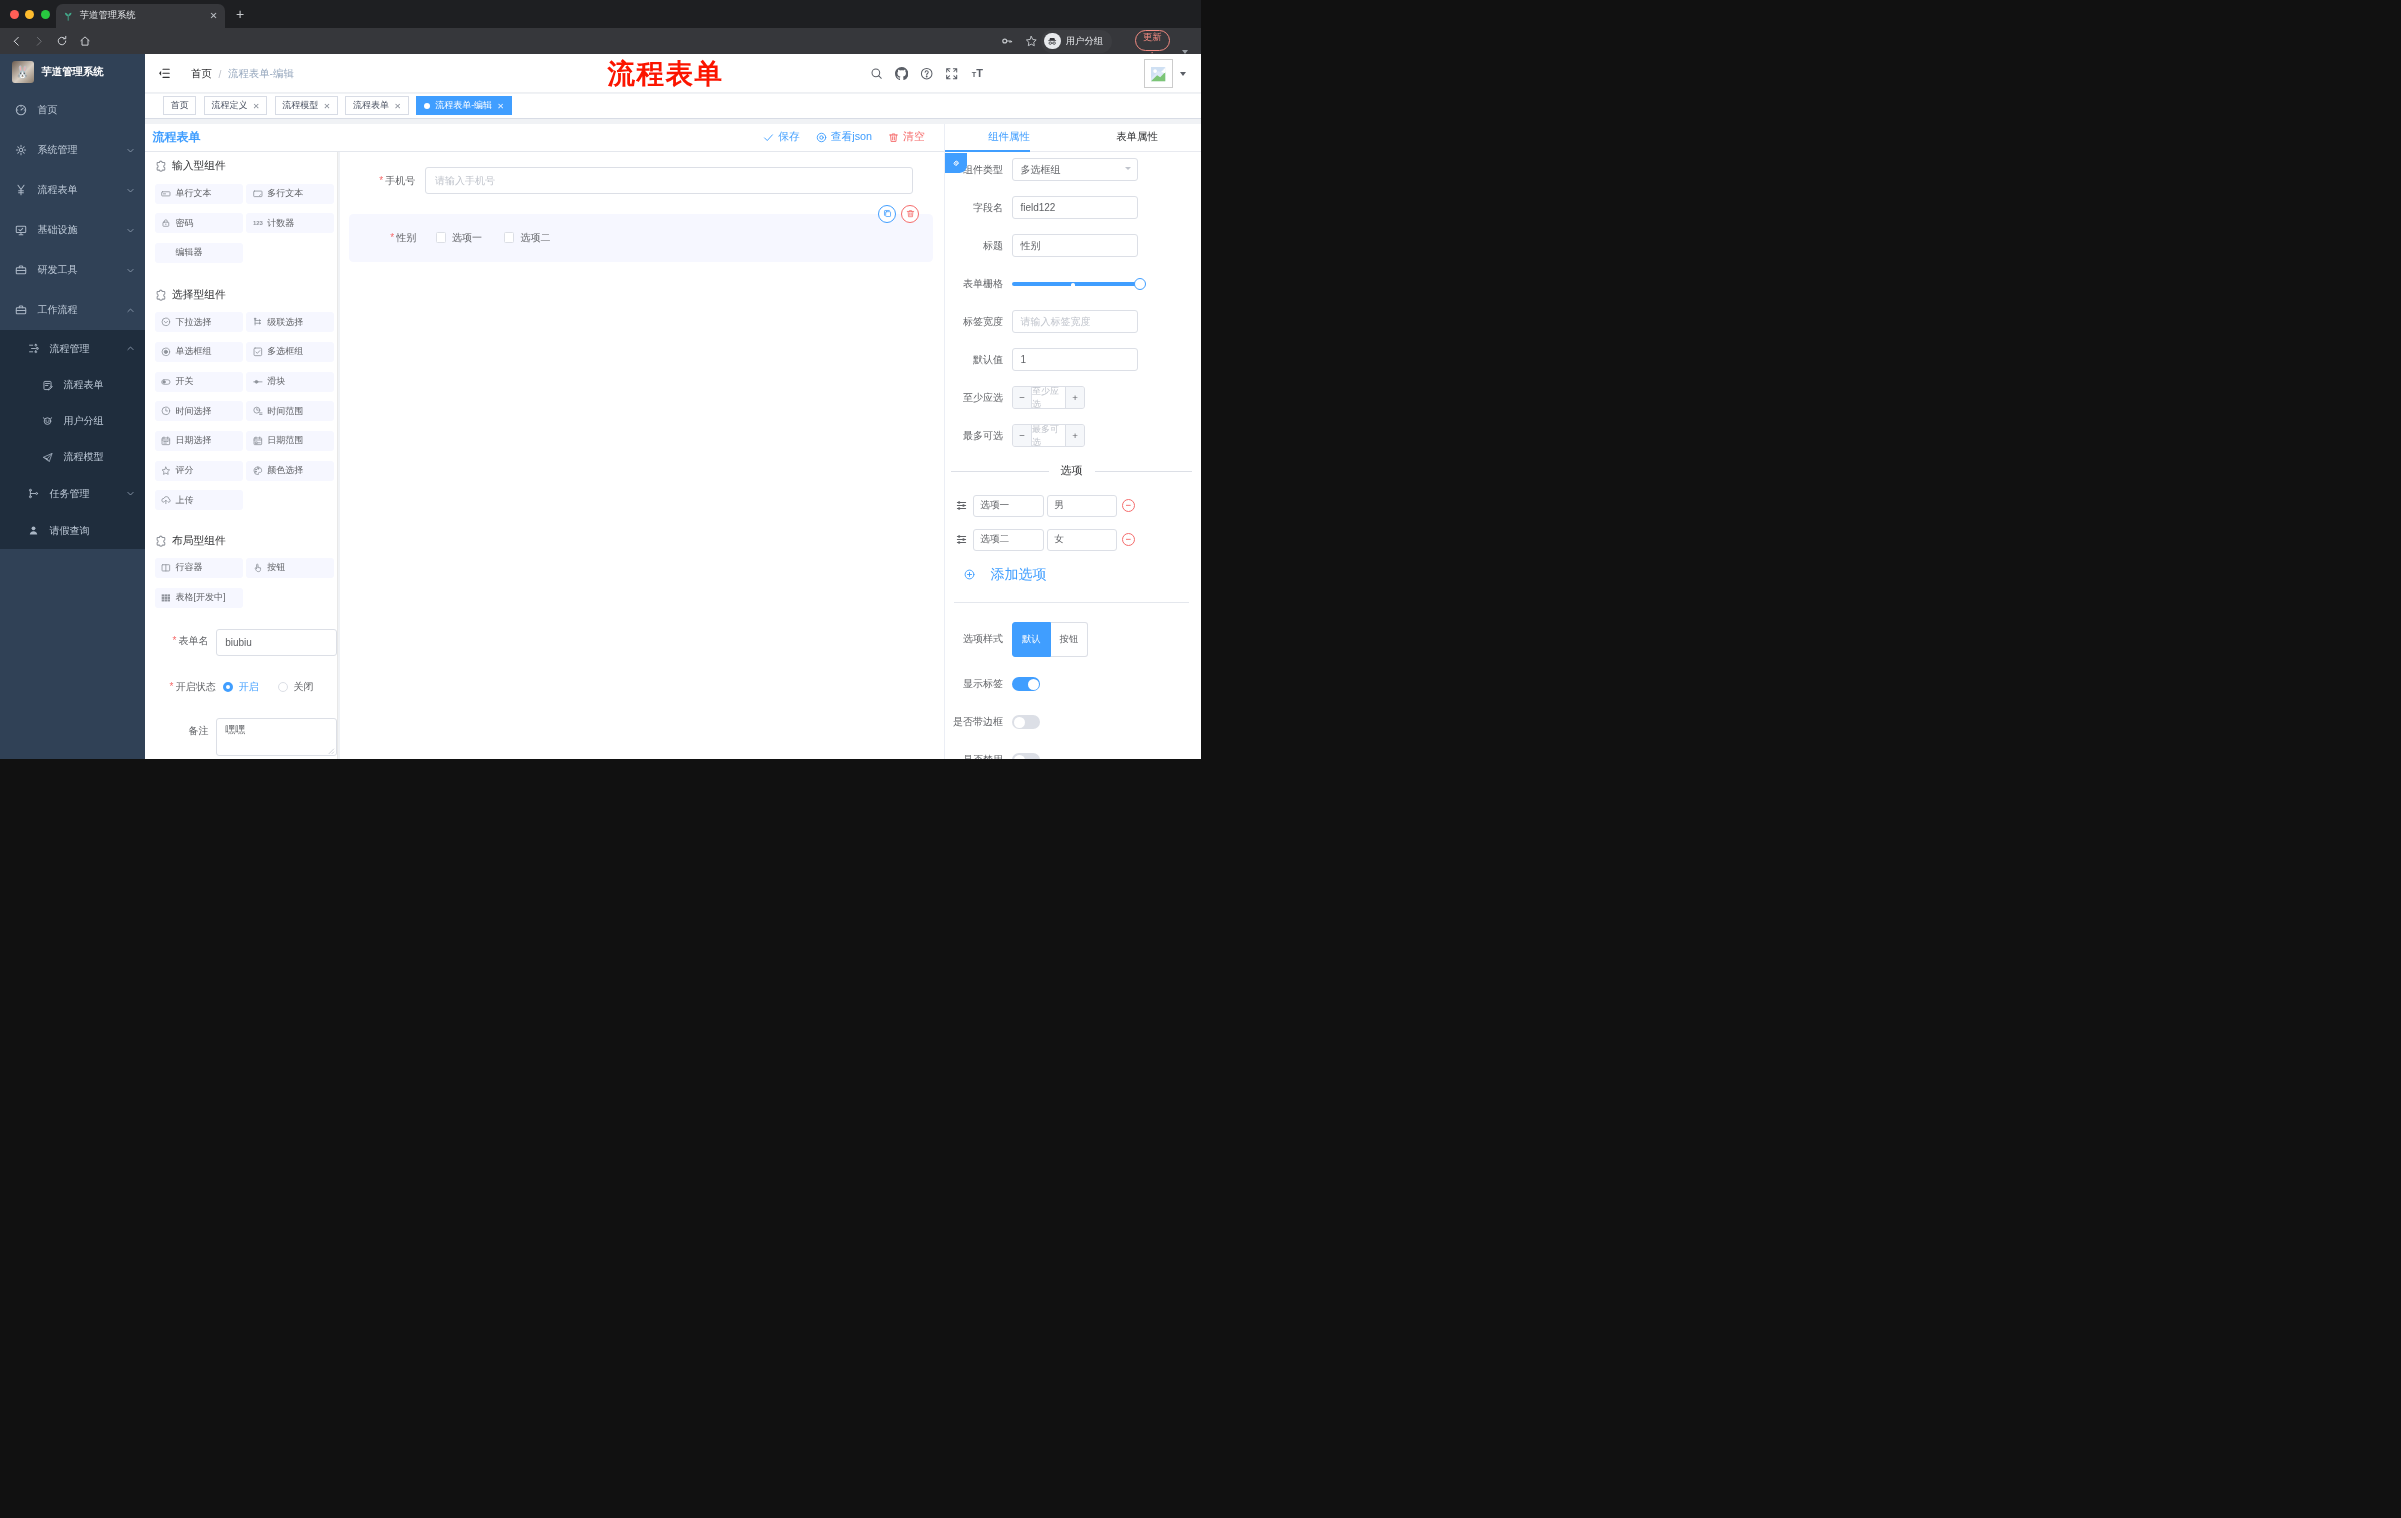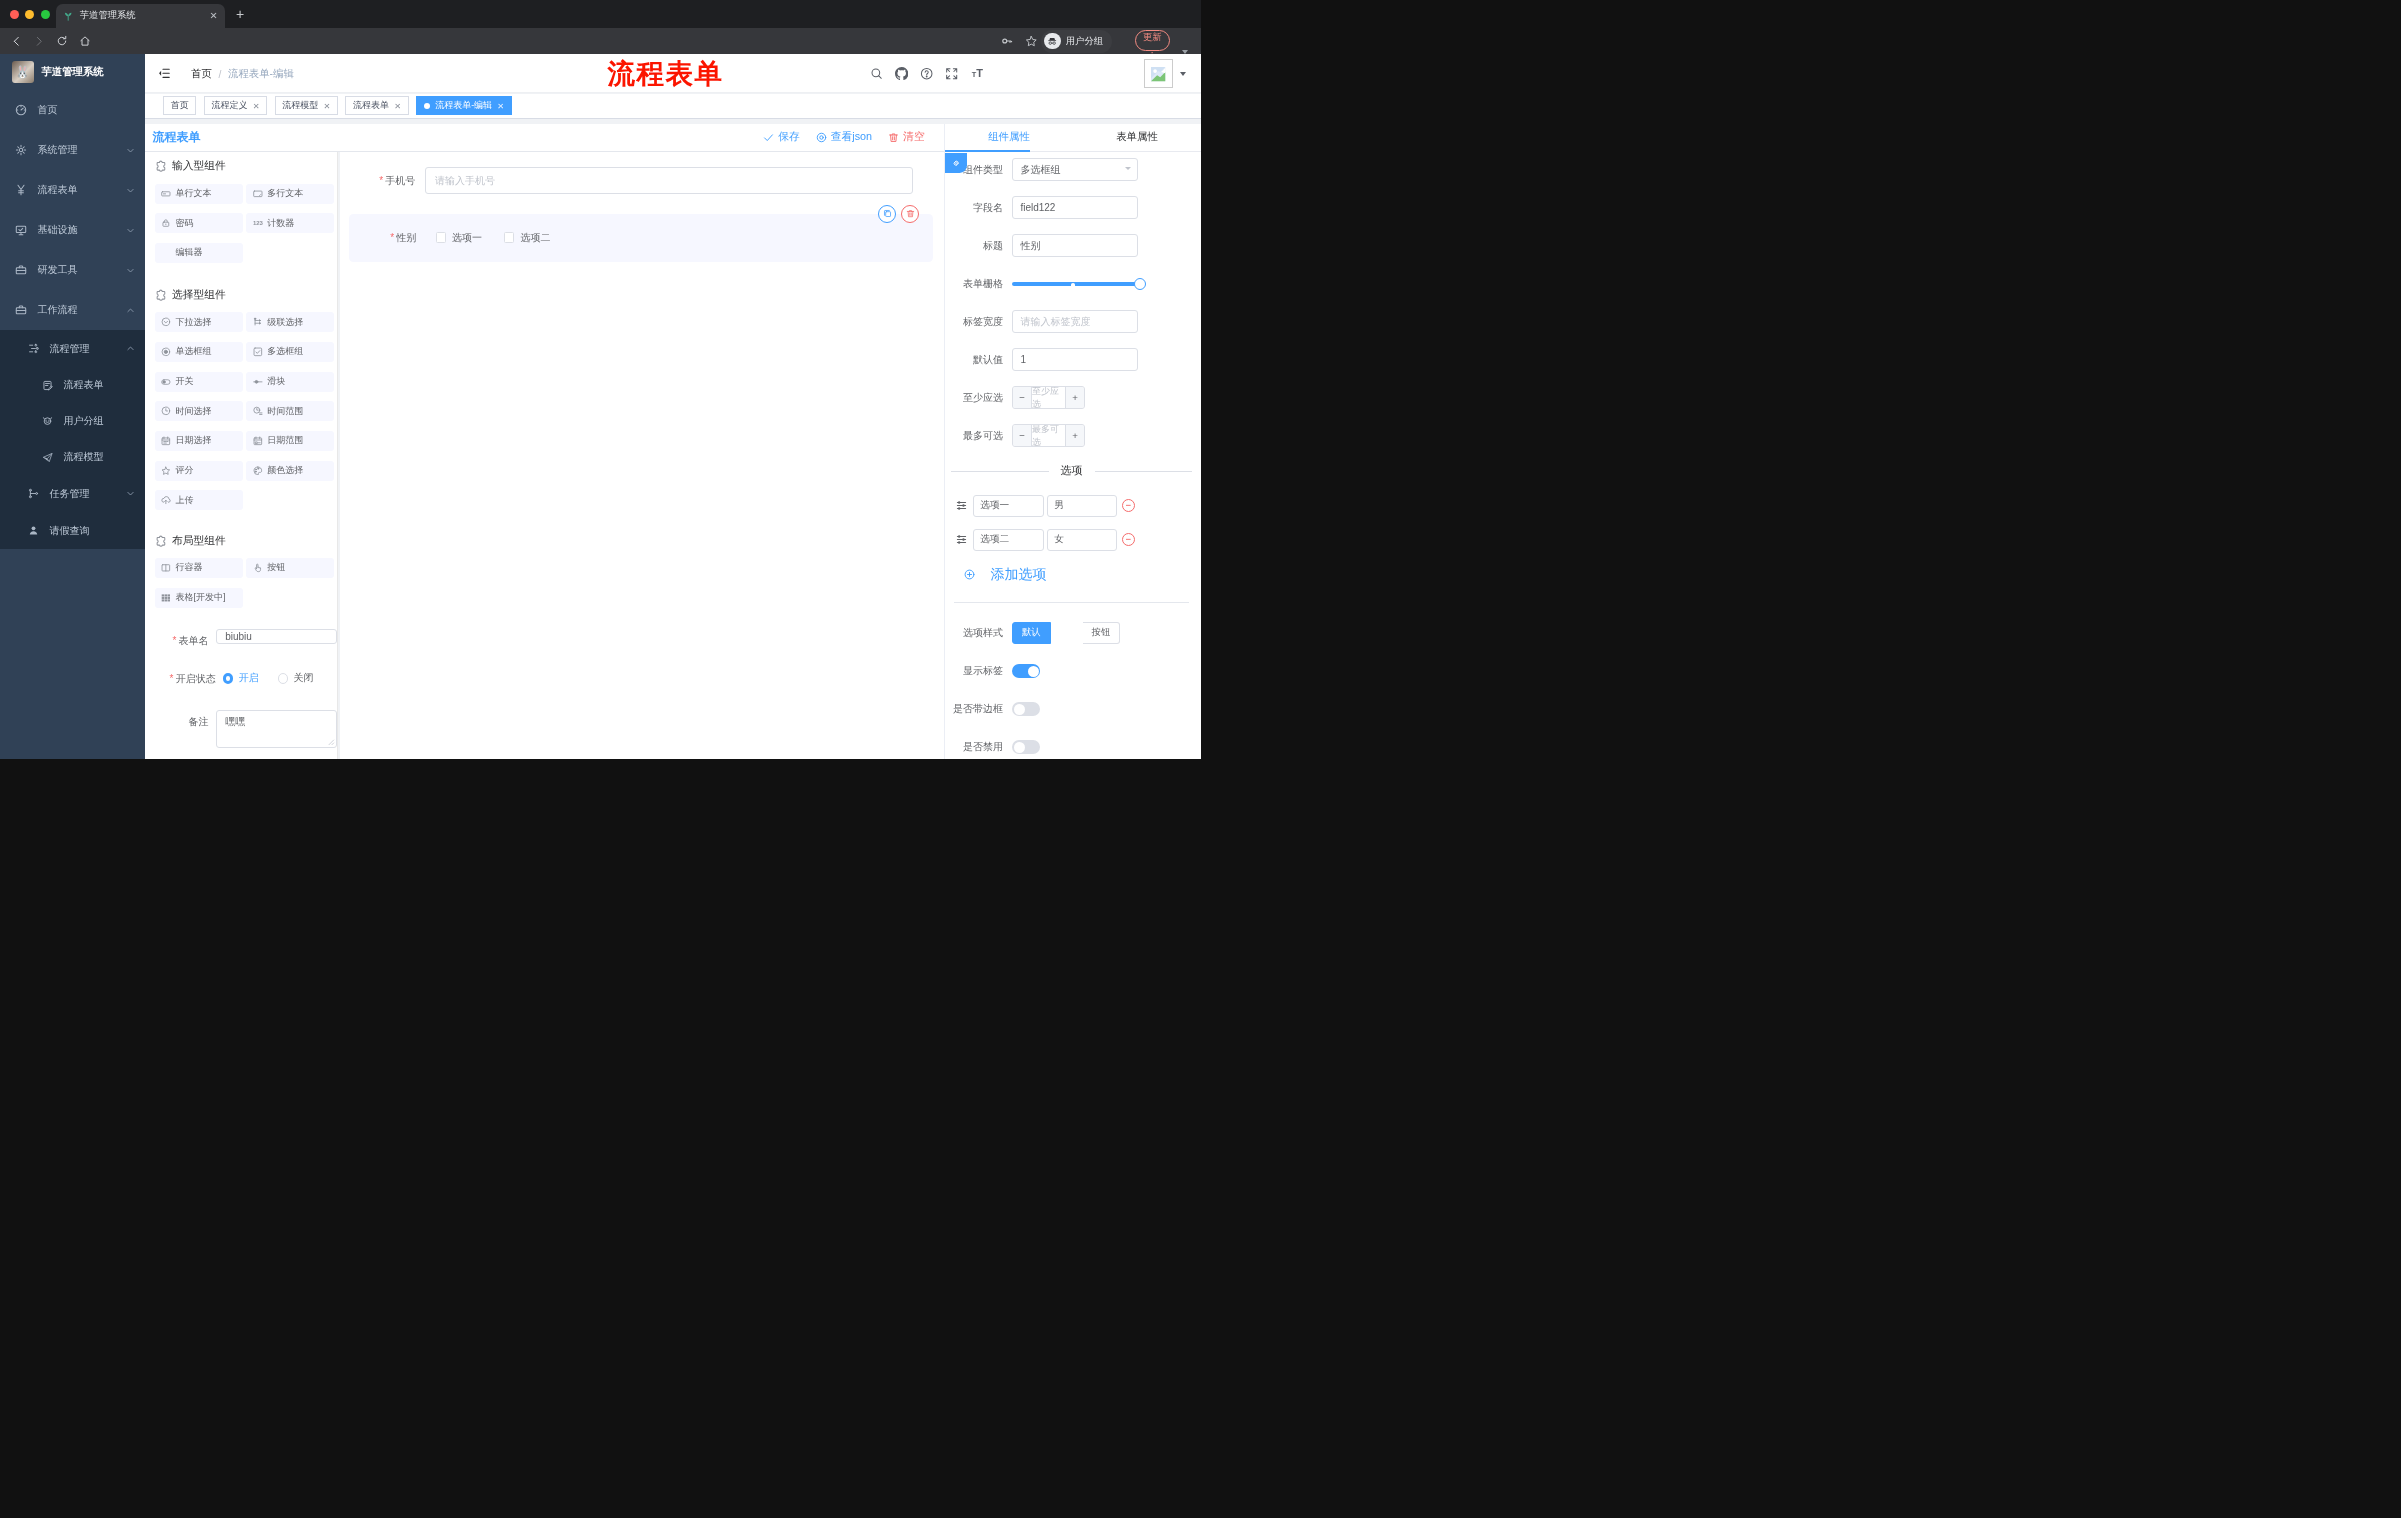--- a/index.html
+++ b/index.html
@@ -76,21 +76,21 @@
   .ci{height:20px;background:#f6f7ff;border-radius:3px;display:flex;align-items:center;gap:4.5px;padding-left:6.7px;font-size:9px;color:#606266;cursor:grab;}
   .ci .cic{color:#8f939b;width:9.7px;display:flex;justify-content:center;}
   .m-sec{margin-top:24.5px;}
   .m-sec3{margin-top:23px;}
   
   .meta{margin-top:21px;}
   .mrow{display:flex;align-items:flex-start;margin-bottom:18.6px;}
   .mlabel{width:61px;text-align:right;font-size:10px;color:#606266;padding-top:6.7px;line-height:12px;}
   .req{color:#f56c6c;margin-right:2.2px;}
   .mctrl{margin-left:7.4px;}
-  .inp{width:121px;height:15px;border:0.7px solid #dcdfe6;border-radius:3px;font-size:10px;color:#606266;padding:0 8.2px;outline:none;background:#fff;}
+  .inp{width:121px;height:27px;border:0.7px solid #dcdfe6;border-radius:3px;font-size:10px;color:#606266;padding:0 8.2px;outline:none;background:#fff;}
   .radios{display:flex;align-items:center;gap:19.3px;height:25px;}
   .radio{display:flex;align-items:center;gap:5.2px;font-size:10px;color:#606266;}
   .rdot{width:10.4px;height:10.4px;border-radius:50%;border:0.7px solid #dcdfe6;background:#fff;}
   .radio.on .rdot{border:3px solid #409eff;width:10.4px;height:10.4px;background:#fff;}
   .radio.on{color:#409eff;}
   .txtarea{position:relative;width:121px;height:38px;border:0.7px solid #dcdfe6;border-radius:3px;font-size:10px;color:#606266;padding:4.5px 8.2px;resize:none;outline:none;}
 
   
   .canvas{position:absolute;left:195px;top:27.5px;width:604px;height:608px;background:#fff;}
   .fi{position:absolute;left:0;top:15.6px;display:flex;align-items:center;width:100%;}
@@ -133,21 +133,21 @@
   .divider .dtext{position:absolute;left:50%;transform:translateX(-50%);top:0;background:#fff;padding:0 12px;font-size:11px;color:#303133;}
   .hr{height:0.7px;background:#e4e7ed;margin:18px 3px 19.3px 3px;}
   
   .optrow{display:flex;align-items:center;margin:0 0 12px 4.5px;gap:3px;}
   .opt-handle{color:#606266;margin-right:3px;}
   .optinp{height:22px;border:0.7px solid #dcdfe6;border-radius:3px;font-size:9.7px;color:#606266;padding:0 6.7px;outline:none;}
   .opt1{width:71px;} .opt2{width:70px;}
   .minus{width:13.4px;height:13.4px;border-radius:50%;border:1px solid #f56c6c;color:#f56c6c;display:flex;align-items:center;justify-content:center;margin-left:2.2px;flex:none;}
   .addopt{display:flex;align-items:center;gap:16px;color:#409eff;font-size:14px;margin:15px 0 0 12.6px;text-align:right;}
   
-  .segwrap{display:flex;height:22px;gap:32px;}
+  .segwrap{display:flex;height:35px;}
   .seg{padding:0 9px;display:flex;align-items:center;font-size:9.3px;border:0.7px solid #dcdfe6;color:#606266;background:#fff;}
   .seg.on{background:#409eff;border-color:#409eff;color:#fff;border-radius:3px 0 0 3px;}
   .seg.off{border-left:none;border-radius:0 3px 3px 0;}
   
   .trow{display:flex;align-items:center;height:15px;margin-bottom:23px;}
   .toggle{width:28px;height:14px;border-radius:7.4px;background:#dcdfe6;position:relative;}
   .toggle .knob{position:absolute;top:1.5px;left:1.5px;width:11px;height:11px;border-radius:50%;background:#fff;}
   .toggle.on{background:#409eff;}
   .toggle.on .knob{left:15.6px;}
   .ph::placeholder,.pinp::placeholder,.optinp::placeholder,.fi-input::placeholder{color:#c0c4cc;}

